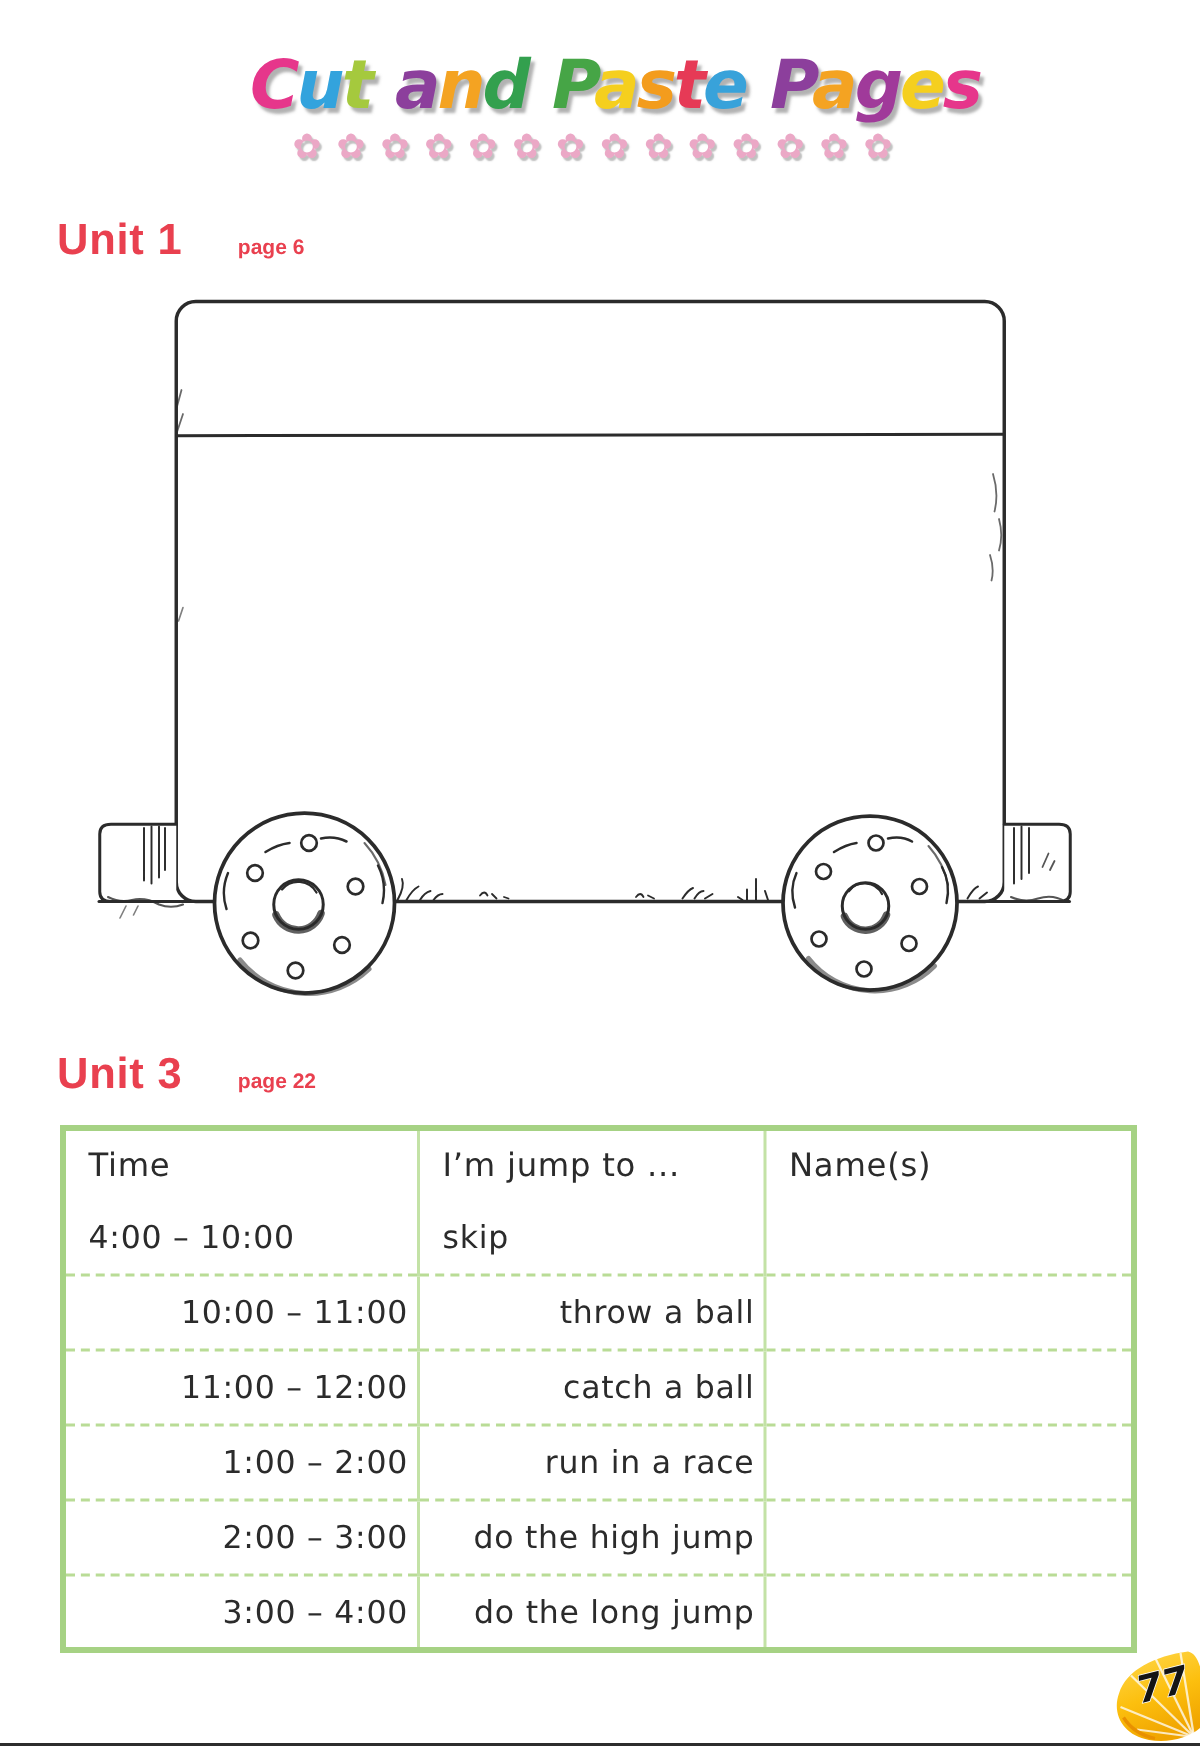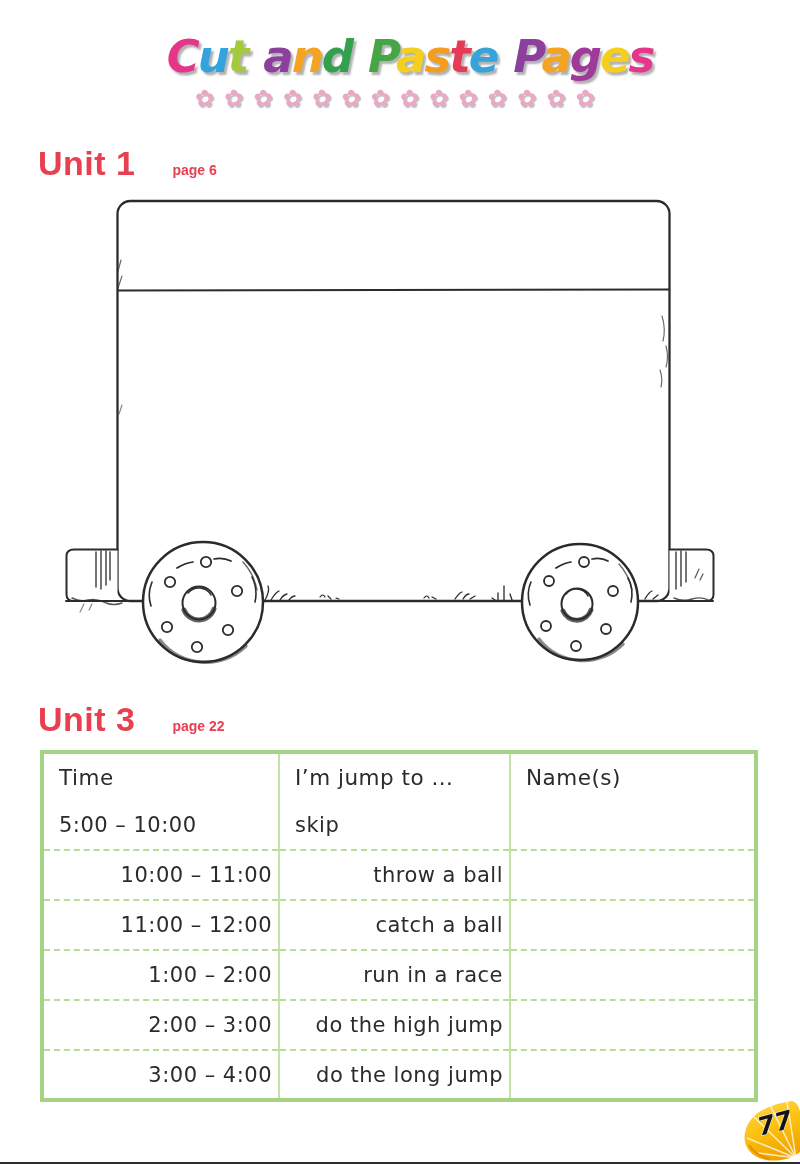--- a/index.html
+++ b/index.html
@@ -19,21 +19,21 @@
   .flower-row{
     position:absolute;top:84px;left:0;width:800px;text-align:center;
     font-size:23px;line-height:28px;letter-spacing:10px;color:#eba8c6;
     text-shadow:1.5px 2px 1px rgba(140,140,140,0.55);
   }
   
   .unit-heading{
     position:absolute;left:38px;color:#e9404f;
     font-family:"Liberation Sans","DejaVu Sans",sans-serif;font-weight:bold;
   }
-  .unit-label{font-size:34px;letter-spacing:0.5px;}
+  .unit-label{font-size:29px;letter-spacing:0.5px;}
   .page-ref{font-size:14px;margin-left:37px;text-align:right;}
   #unit1-heading{top:144px;}
   #unit3-heading{top:700px;}
   
   #train-svg{position:absolute;left:0;top:190px;}
   
   #schedule-table{
     position:absolute;left:40px;top:750px;width:718px;height:352px;
     border:4px solid #a6d284;border-collapse:collapse;table-layout:fixed;
     box-sizing:border-box;background:#fff;
@@ -143,21 +143,21 @@
     </colgroup>
   <thead>
     <tr>
       <th>Time</th>
       <th>I’m jump to ...</th>
       <th>Name(s)</th>
     </tr>
   </thead>
   <tbody>
     <tr>
-      <td>5:00 – 10:00</td>
+      <td>4:00 – 10:00</td>
       <td>skip</td>
       <td></td>
     </tr>
     <tr>
       <td>10:00 – 11:00</td>
       <td>throw a ball</td>
       <td></td>
     </tr>
     <tr>
       <td>11:00 – 12:00</td>

